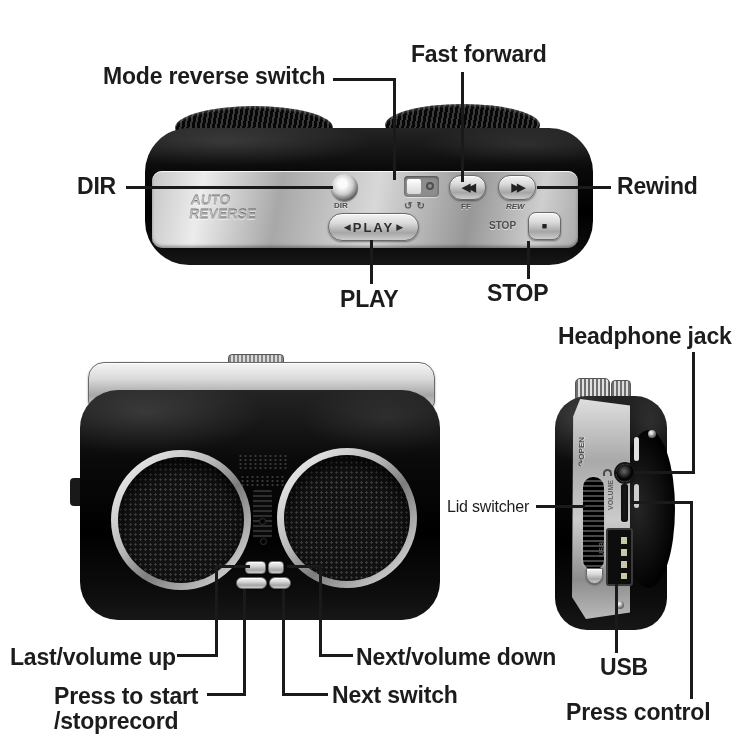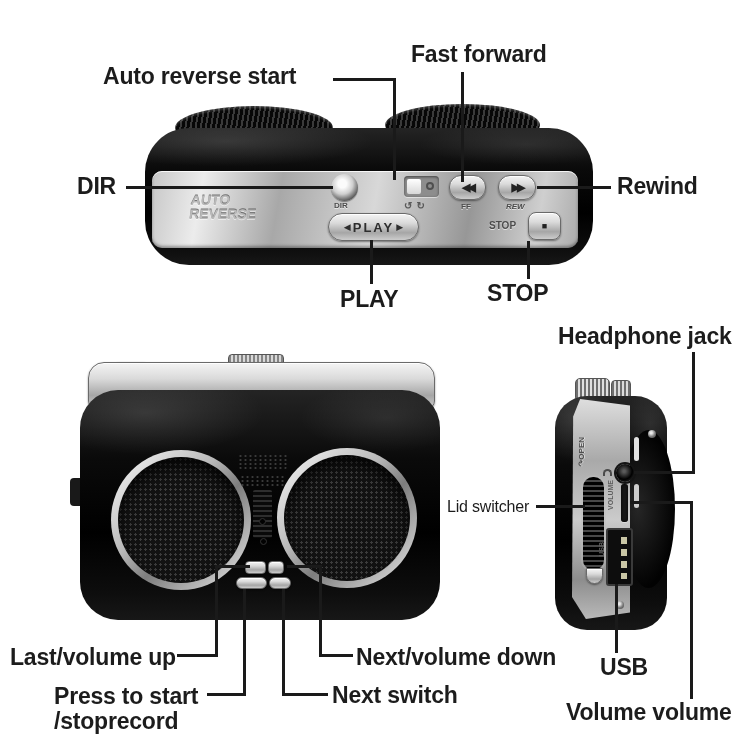--- a/index.html
+++ b/index.html
@@ -96,21 +96,21 @@
   </div>
 
   <div class="abs emboss-dk" style="left:489px;top:220px;font-size:10px;">STOP</div>
   <div class="abs metal" style="left:528px;top:212px;width:33px;height:28px;border-radius:8px;">
     <span style="font-size:9px;color:#222;line-height:1;">■</span>
   </div>
 
   <div class="label" style="left:411px;top:42px;">Fast forward</div>
   <div class="line w3" style="left:461px;top:72px;height:110px;"></div>
 
-  <div class="label" style="left:103px;top:64px;">Auto reverse start</div>
+  <div class="label" style="left:103px;top:64px;">Mode reverse switch</div>
   <div class="line h3" style="left:333px;top:78px;width:63px;"></div>
   <div class="line w3" style="left:393px;top:78px;height:102px;"></div>
 
   <div class="label" style="left:77px;top:174px;">DIR</div>
   <div class="line h3" style="left:126px;top:186px;width:207px;"></div>
 
   <div class="label" style="left:617px;top:174px;">Rewind</div>
   <div class="line h3" style="left:537px;top:186px;width:74px;"></div>
 
   <div class="label" style="left:340px;top:287px;">PLAY</div>
@@ -217,18 +217,18 @@
 
   <div class="label" style="left:558px;top:324px;">Headphone jack</div>
   <div class="line w3" style="left:692px;top:352px;height:122px;"></div>
   <div class="line h3" style="left:634px;top:471px;width:61px;"></div>
 
   <div class="label small" style="left:447px;top:498px;">Lid switcher</div>
   <div class="line h3" style="left:536px;top:505px;width:49px;"></div>
 
   <div class="line h3" style="left:630px;top:501px;width:63px;"></div>
   <div class="line w3" style="left:690px;top:501px;height:198px;"></div>
-  <div class="label" style="left:566px;top:700px;">Volume volume</div>
+  <div class="label" style="left:566px;top:700px;">Press control</div>
 
   <div class="line w3" style="left:615px;top:584px;height:69px;"></div>
   <div class="label" style="left:600px;top:655px;">USB</div>
 
 </div>
 
 </body></html>

